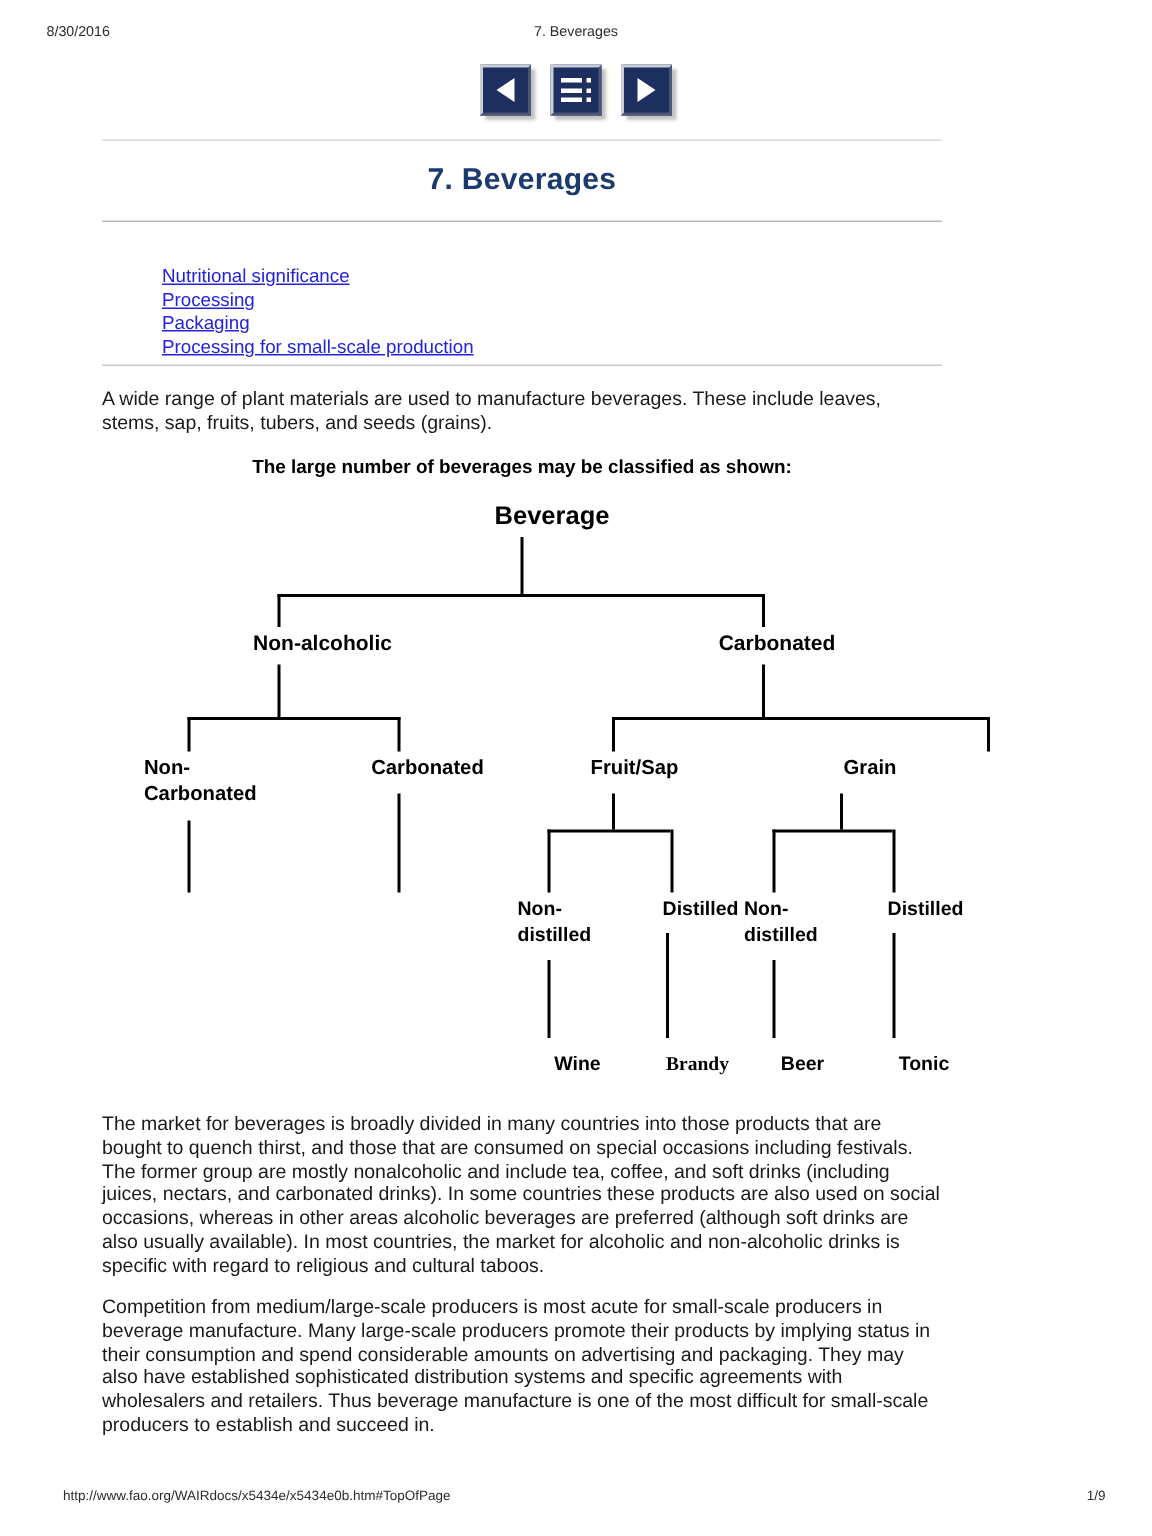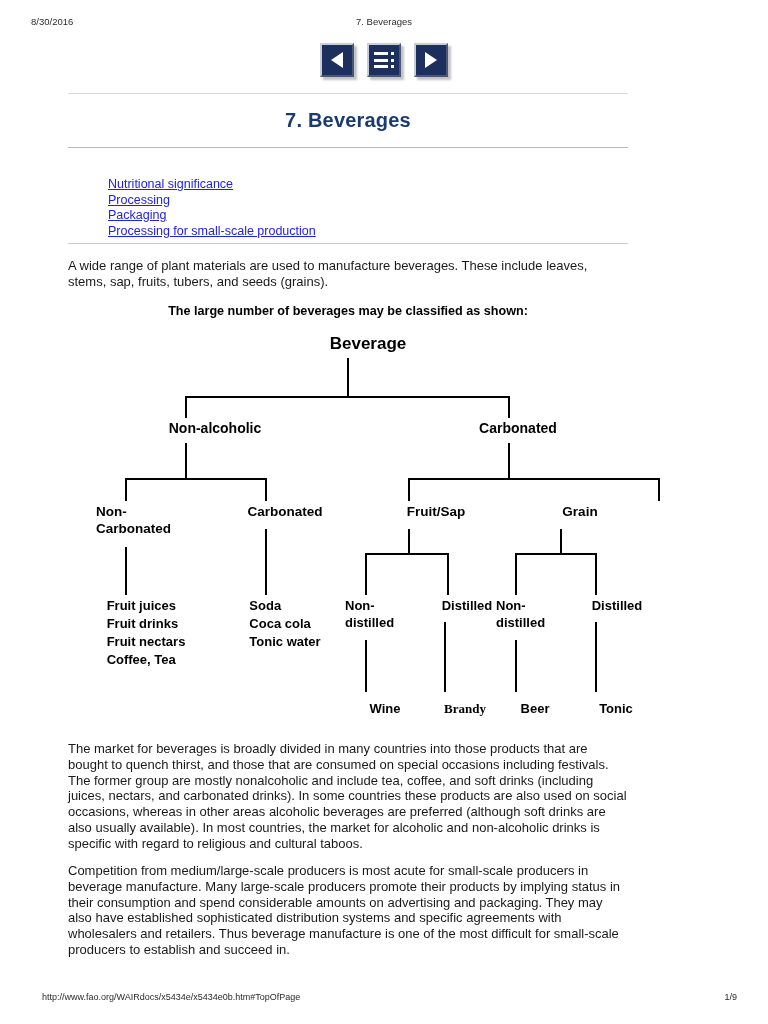--- a/index.html
+++ b/index.html
@@ -297,21 +297,21 @@
   <div class="vline" style="left:448px; top:118px; height:35px;"></div>
   <div class="hline" style="left:348px; top:153px; width:252px;"></div>
   <div class="vline" style="left:348px; top:153px; height:23px;"></div>
   <div class="vline" style="left:598px; top:153px; height:23px;"></div>
 
   <div class="node n-l3 multiline" style="left:66px; top:178px; width:100px;">
     <span>Non-</span><br>
     <span>Carbonated</span>
   </div>
   <div class="node n-l3" style="left:205px; top:178px;">Carbonated</div>
-  <div class="node n-l3" style="left:356px; top:178px;">Fruit/Sap</div>
+  <div class="node n-l3" style="left:343px; top:178px;">Fruit/Sap</div>
   <div class="node n-l3" style="left:500px; top:178px;">Grain</div>
 
   <div class="vline" style="left:65px; top:222px; height:48px;"></div>
   <div class="vline" style="left:205px; top:204px; height:66px;"></div>
 
   <div class="vline" style="left:348px; top:204px; height:24px;"></div>
   <div class="hline" style="left:305px; top:228px; width:82px;"></div>
   <div class="vline" style="left:305px; top:228px; height:42px;"></div>
   <div class="vline" style="left:387px; top:228px; height:42px;"></div>
 
@@ -329,32 +329,21 @@
     <span>Non-</span><br>
     <span>distilled</span>
   </div>
   <div class="node n-l4" style="left:537px; top:272px;">Distilled</div>
 
   <div class="vline" style="left:305px; top:315px; height:52px;"></div>
   <div class="vline" style="left:384px; top:297px; height:70px;"></div>
   <div class="vline" style="left:455px; top:315px; height:52px;"></div>
   <div class="vline" style="left:535px; top:297px; height:70px;"></div>
 
-  <div class="node n-leaf" style="left:66px; top:272px;">
-    <span>Fruit juices</span><br>
-    <span>Fruit drinks</span><br>
-    <span>Fruit nectars</span><br>
-    <span>Coffee, Tea</span>
-  </div>
-
-  <div class="node n-leaf" style="left:205px; top:272px;">
-    <span>Soda</span><br>
-    <span>Coca cola</span><br>
-    <span>Tonic water</span>
-  </div>
+
 
   <div class="node n-leaf" style="left:305px; top:375px;">Wine</div>
   <div class="node n-leaf" style="left:385px; top:375px;font-family:Liberation Serif, serif;">Brandy</div>
   <div class="node n-leaf" style="left:455px; top:375px;">Beer</div>
   <div class="node n-leaf" style="left:536px; top:375px;">Tonic</div>
 </div>
 
 <div class="body-text p-market">The market for beverages is broadly divided in many countries into those products that are bought to quench thirst, and those that are consumed on special occasions including festivals. The former group are mostly nonalcoholic and include tea, coffee, and soft drinks (including juices, nectars, and carbonated drinks). In some countries these products are also used on social occasions, whereas in other areas alcoholic beverages are preferred (although soft drinks are also usually available). In most countries, the market for alcoholic and non-alcoholic drinks is specific with regard to religious and cultural taboos.</div>
 <div class="body-text p-compete">Competition from medium/large-scale producers is most acute for small-scale producers in beverage manufacture. Many large-scale producers promote their products by implying status in their consumption and spend considerable amounts on advertising and packaging. They may also have established sophisticated distribution systems and specific agreements with wholesalers and retailers. Thus beverage manufacture is one of the most difficult for small-scale producers to establish and succeed in.</div>
 

